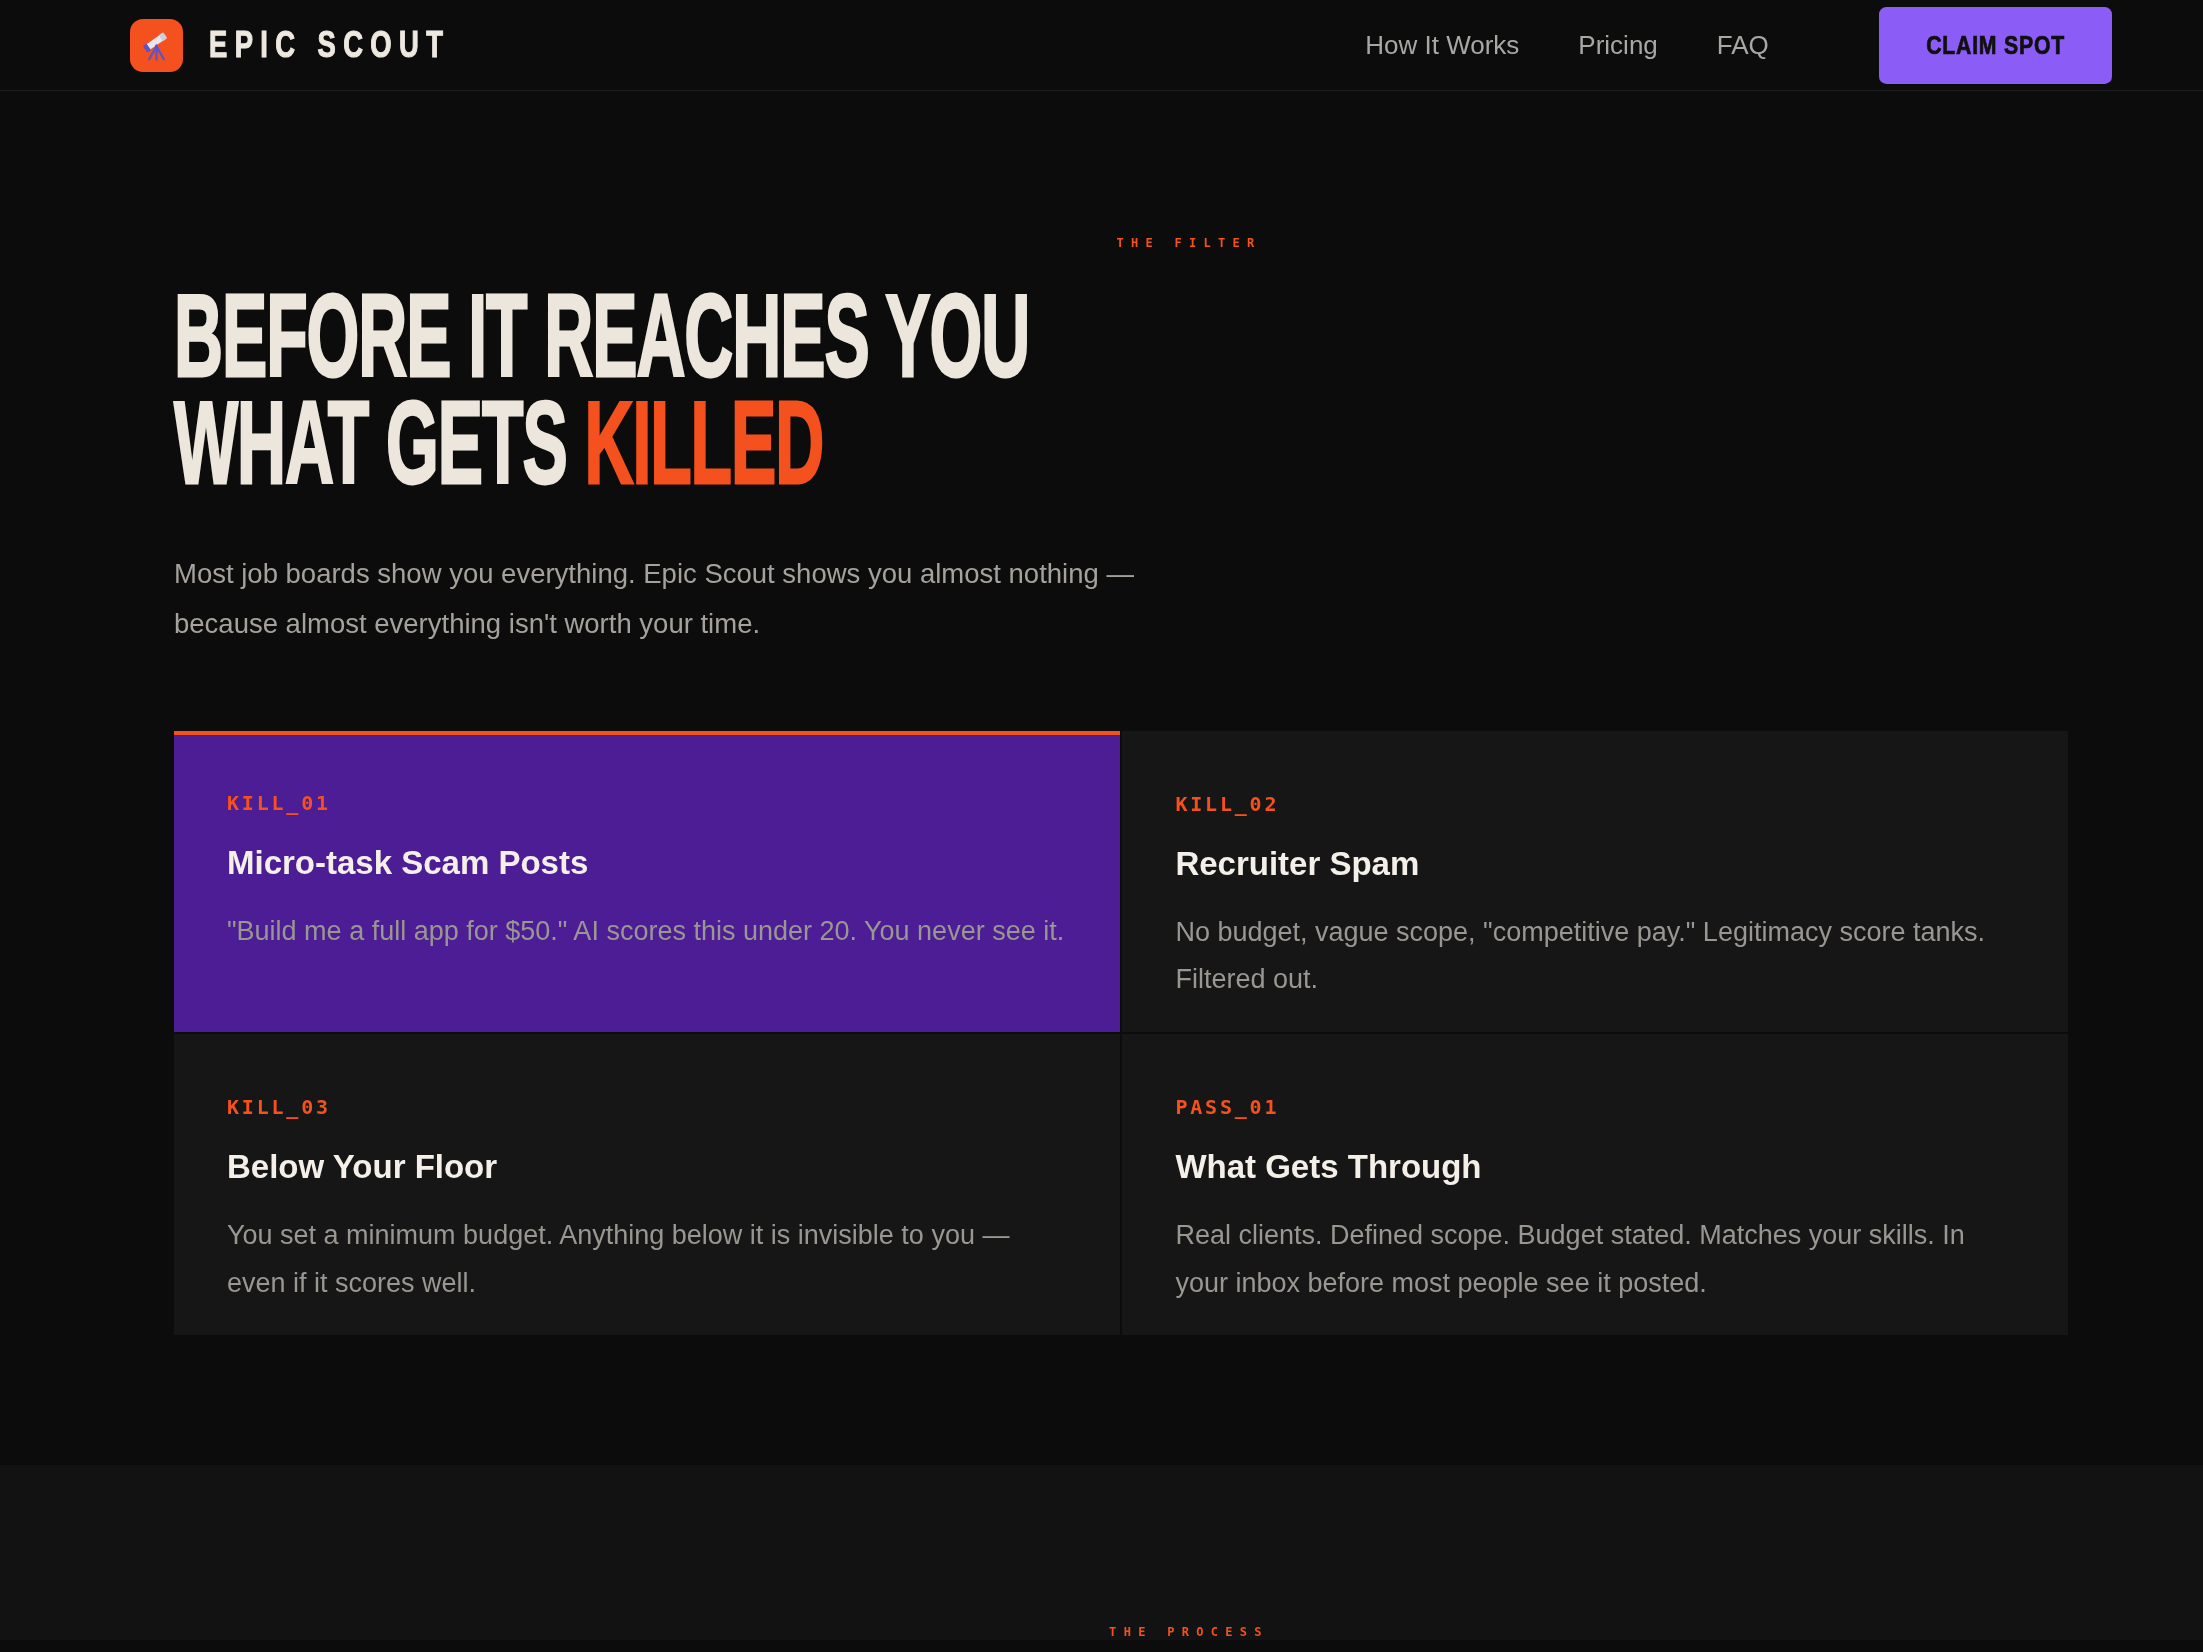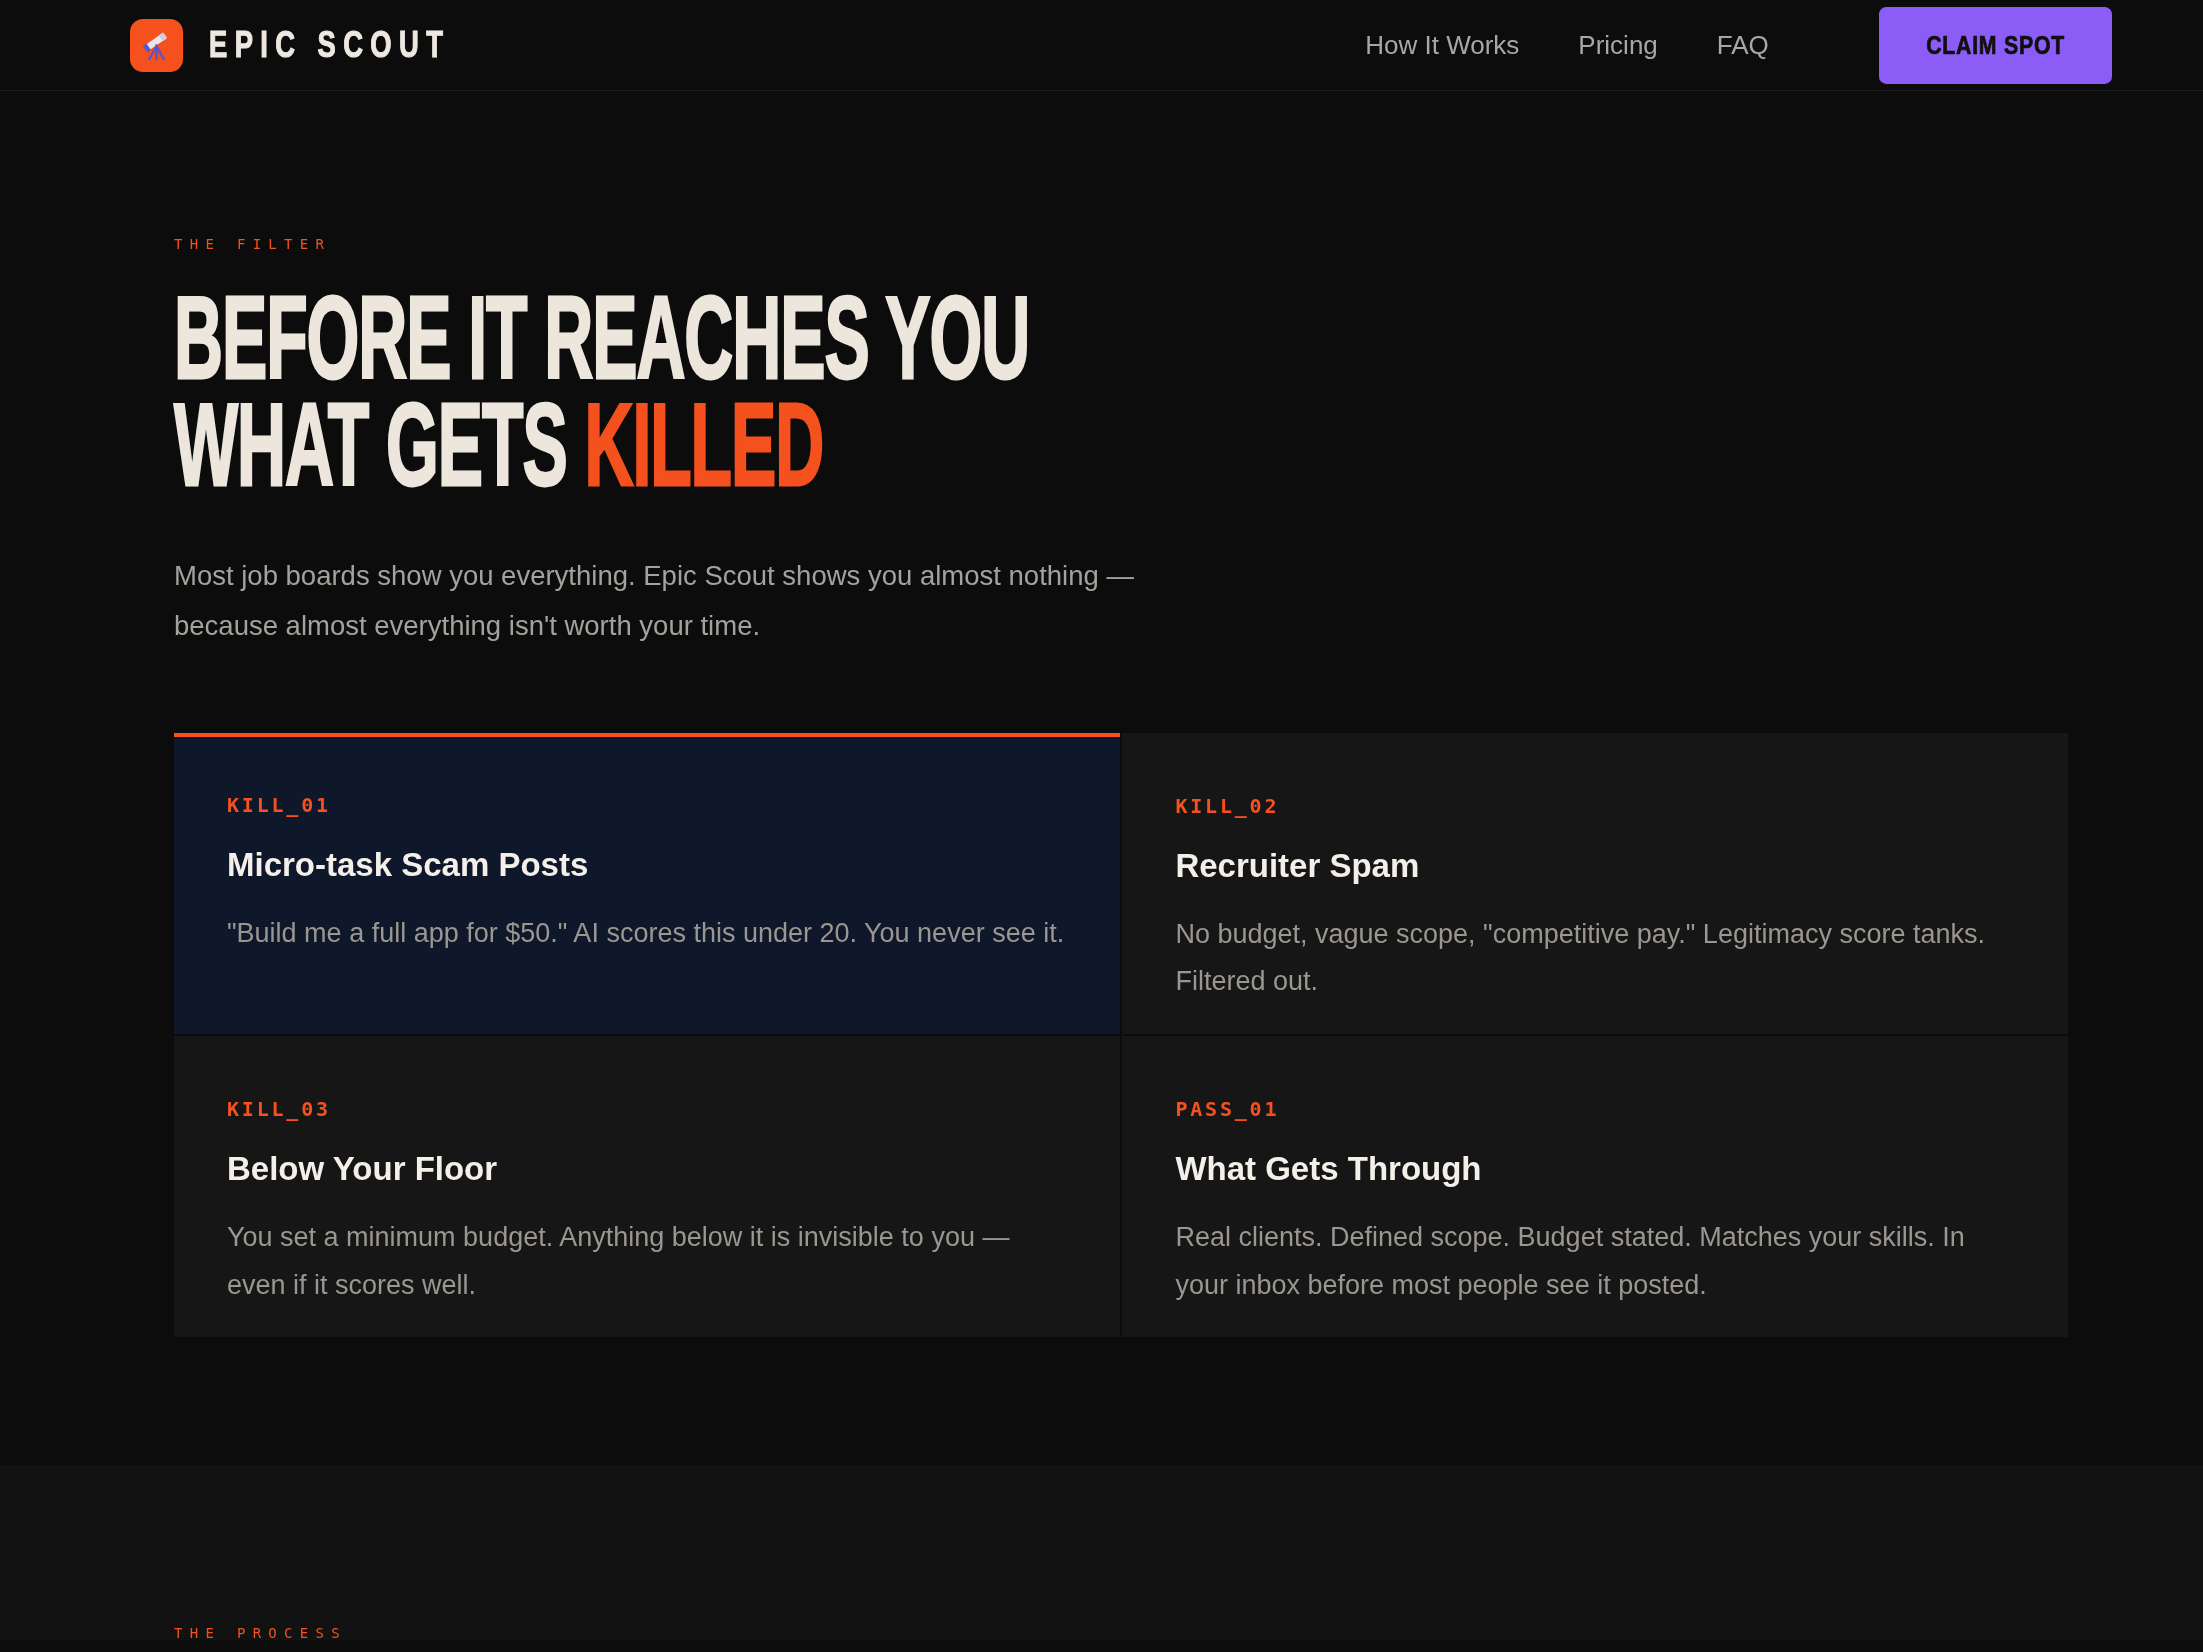--- a/index.html
+++ b/index.html
@@ -53,23 +53,24 @@
   }
 
   
   .section-filter {
     padding:145px 0 0 174px;
     height:1374px;
     background:#0c0c0c;
   }
   .eyebrow {
     font-family:"DejaVu Sans Mono", monospace;
-    font-size:14px; font-weight:400;
+    font-size:12px; font-weight:700;
     letter-spacing:7.3px;
     color:#f4511e;
+    text-align:center;
   }
   .hero-title {
     margin-top:33px;
     font-size:116px;
     line-height:0.92;
     font-weight:700;
     color:#ece6dd;
     letter-spacing:-1.8px;
   }
   .hero-title .line {
@@ -95,21 +96,21 @@
     display:grid;
     grid-template-columns:1fr 1fr;
     gap:2.8px;
   }
   .kill-card {
     background:#161616;
     padding:61px 53px 0 53px;
     min-height:301px;
   }
   .kill-card.featured {
-    background:#0f172a;
+    background:#4c1d95;
     border-top:4.6px solid #f4511e;
     padding-top:56px;
   }
   .card-label {
     font-family:"DejaVu Sans Mono", monospace;
     font-size:20px; font-weight:700;
     letter-spacing:2.8px;
     color:#f4511e;
   }
   .card-title {

